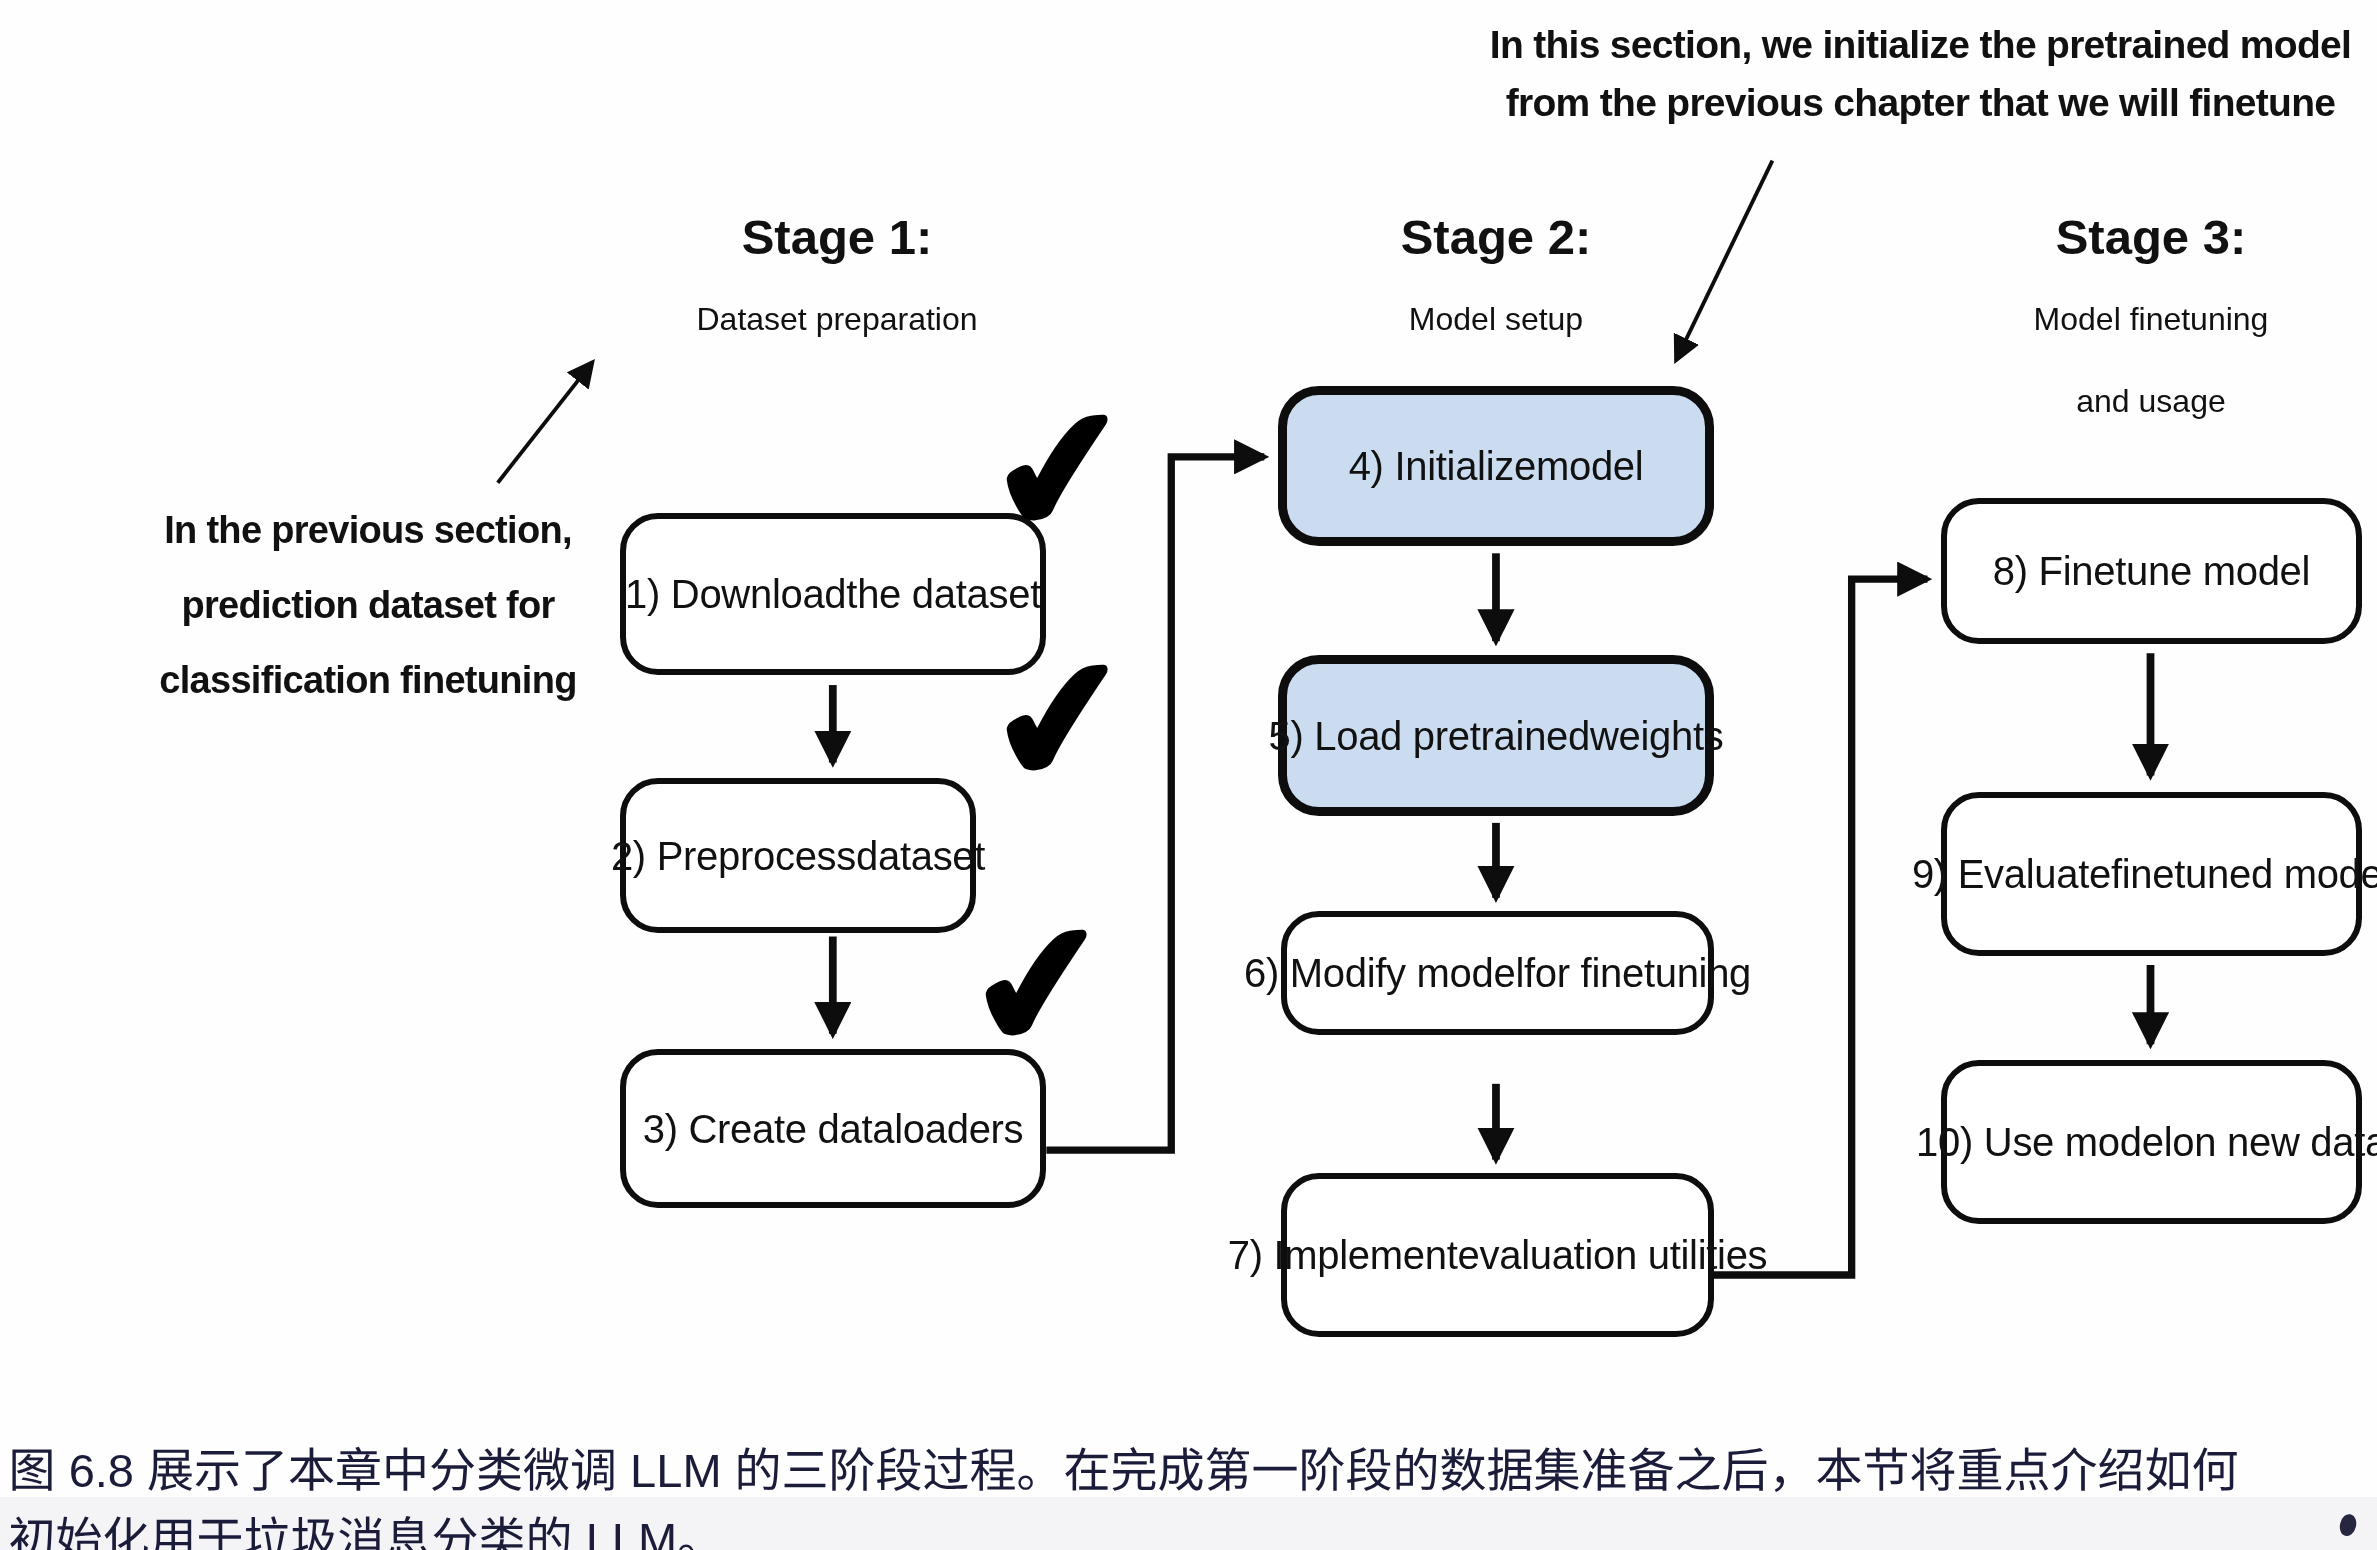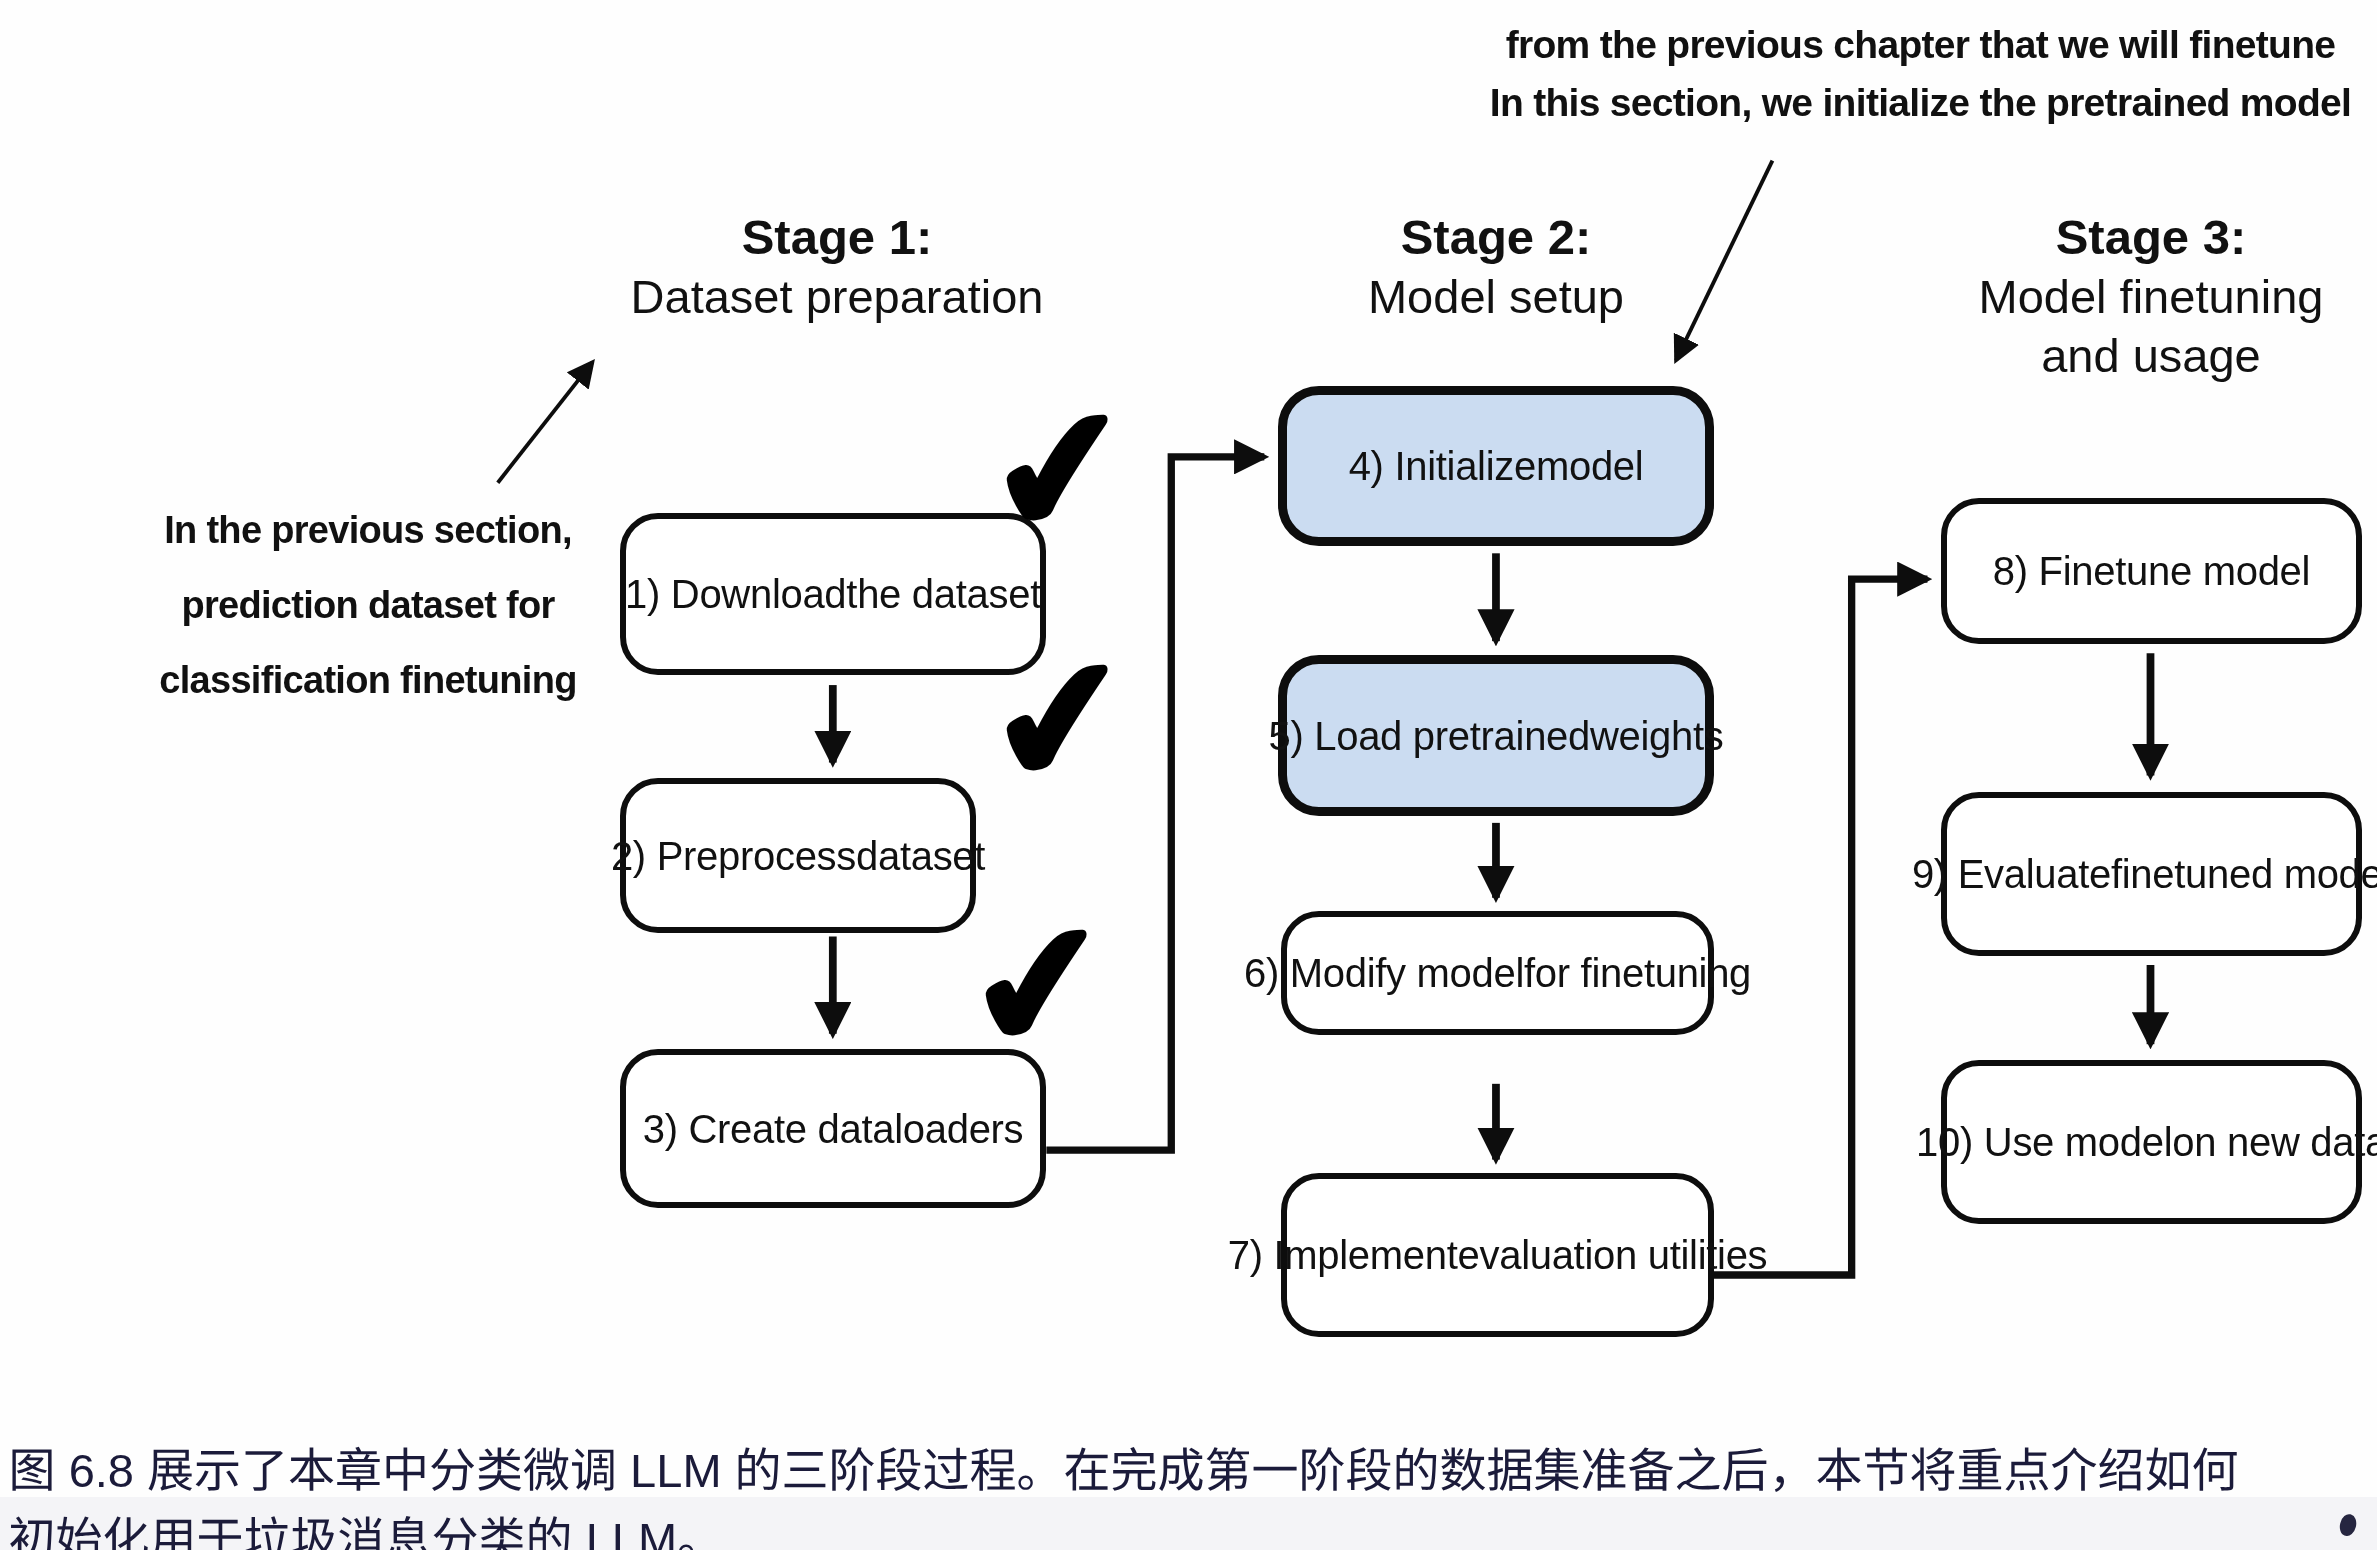--- a/index.html
+++ b/index.html
@@ -19,21 +19,21 @@
     border:6px solid var(--ink);border-radius:38px;background:#fff;
     display:flex;flex-direction:row;align-items:center;justify-content:center;
     text-align:center;font-size:40px;line-height:52px;color:#111;
     letter-spacing:-0.3px;
   }
   .flow-box.blue{background:var(--blue);border-width:9.5px;border-radius:41px;}
   .flow-box .bline{white-space:nowrap;}
   
   .stage-header{position:absolute;text-align:center;width:594px;}
   .stage-title{font-size:49px;font-weight:bold;line-height:59px;}
-  .stage-sub{font-size:47px;line-height:59px;}
+  .stage-sub{font-size:32px;line-height:59px;margin-top:23px;}
   
   .annotation{position:absolute;text-align:center;font-weight:bold;letter-spacing:-0.7px;}
   .annotation .aline{white-space:nowrap;}
   #top-annotation{font-size:39px;line-height:58px;width:913px;}
   #left-annotation{font-size:38px;line-height:75px;width:482px;}
   
   .check{
     position:absolute;font-family:"DejaVu Sans",sans-serif;
     font-size:169px;line-height:169px;font-weight:bold;color:#000;
     -webkit-text-stroke:5.2px #000;
@@ -47,22 +47,22 @@
     white-space:nowrap;z-index:3;
   }
   #caption-strip{left:0;top:1497px;width:2377px;height:53px;background:#f4f4f7;z-index:1;}
   #ink-dot{left:2340px;top:1514px;width:15.5px;height:22.4px;background:#262640;border-radius:50%;transform:rotate(14deg);z-index:4;}
   svg.layer{position:absolute;left:0;top:0;z-index:2;}
 </style>
 </head>
 <body style="--blue: #cbdcf1; --ink: #0d0d0d; --caption: #1b1b3a;">
 
 <div id="top-annotation" class="annotation" style="left:1464px;top:15.5px;">
+  <div class="aline">In this section, we initialize the pretrained model</div>
   <div class="aline">from the previous chapter that we will finetune</div>
-  <div class="aline">In this section, we initialize the pretrained model</div>
 </div>
 
 <div id="left-annotation" class="annotation" style="left:127px;top:493px;">
   <div class="aline">In the previous section,</div>
   <div class="aline">prediction dataset for</div>
   <div class="aline">classification finetuning</div>
 </div>
 
 <div class="stage-header" style="left:540px;top:208px;">
   <div class="stage-title">Stage 1:</div>

